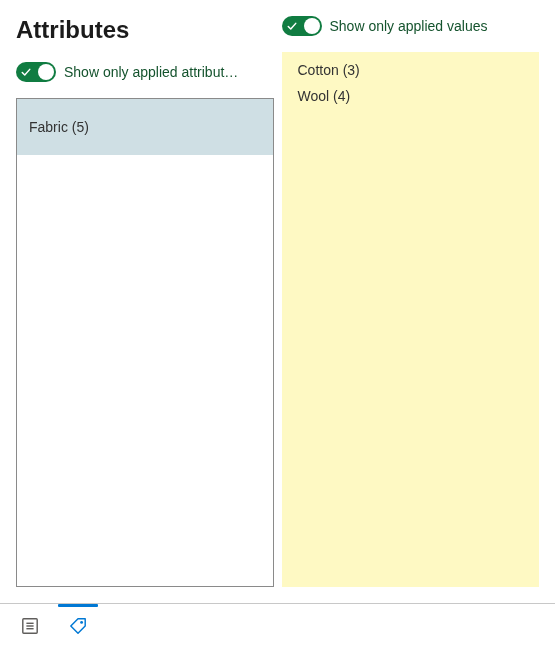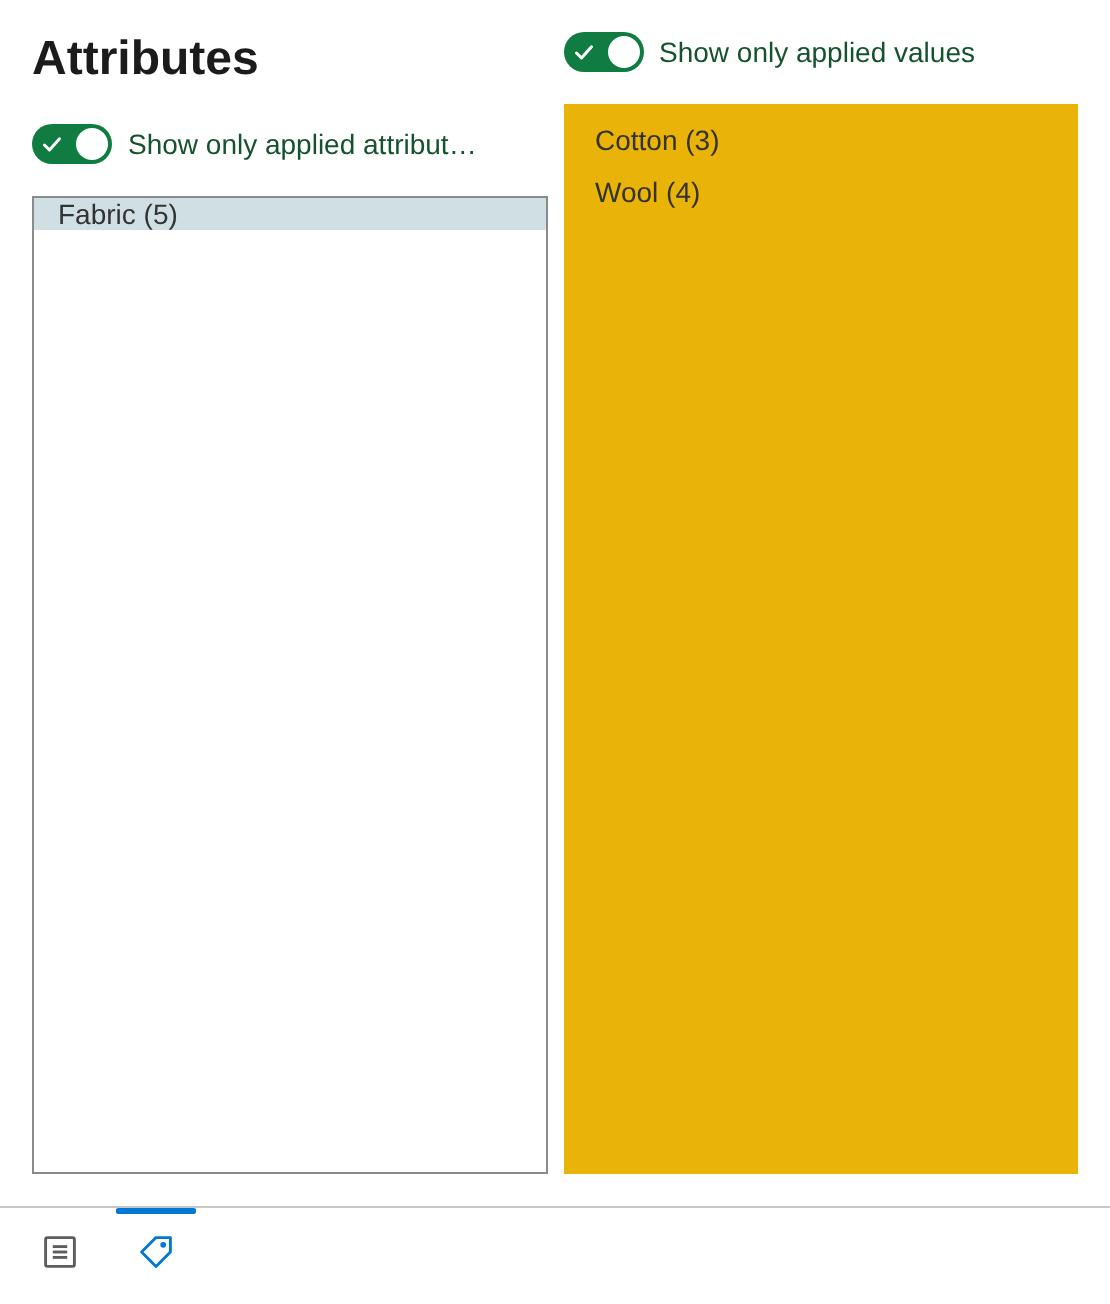--- a/index.html
+++ b/index.html
@@ -76,24 +76,24 @@
     }
     .panel {
       flex: 1;
       min-height: 0;
     }
     .panel-left {
       border: 1px solid #8a8a8a;
       background: #ffffff;
     }
     .panel-right {
-      background: #eab308;
+      background: #fef9c3;
     }
     .row-item {
-      padding: 0 12px;
+      padding: 20px 12px;
       font-size: 14px;
       color: #333;
       white-space: nowrap;
       overflow: hidden;
       text-overflow: ellipsis;
     }
     .row-item.selected {
       background: #cfdfe4;
     }
     .panel-right .row-item {

